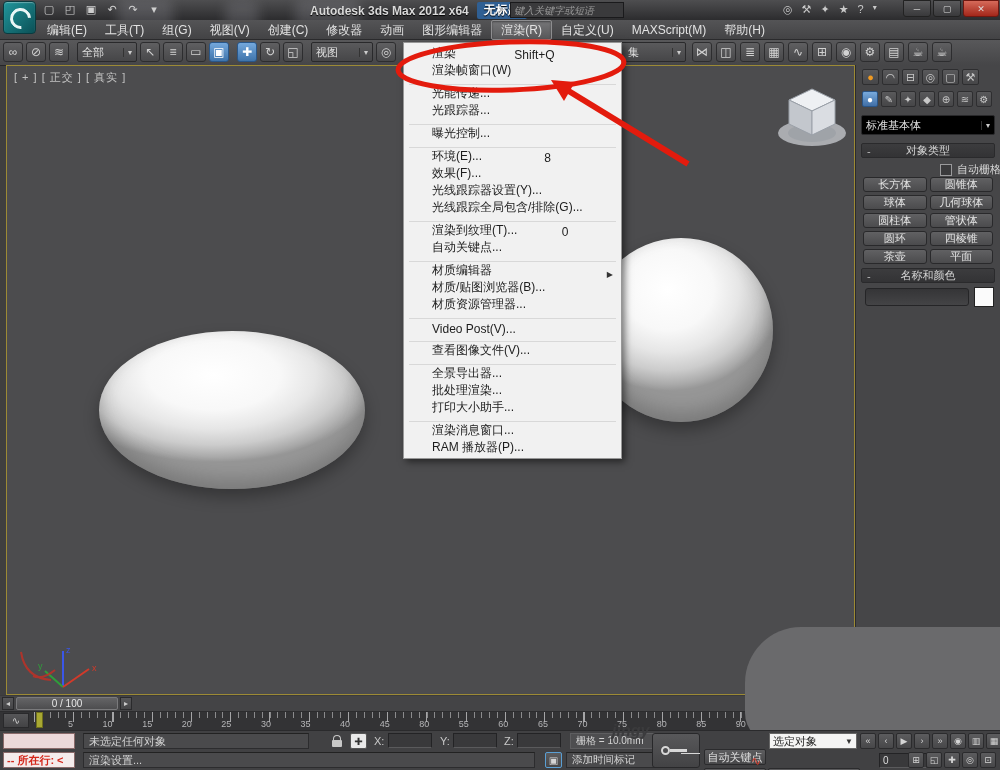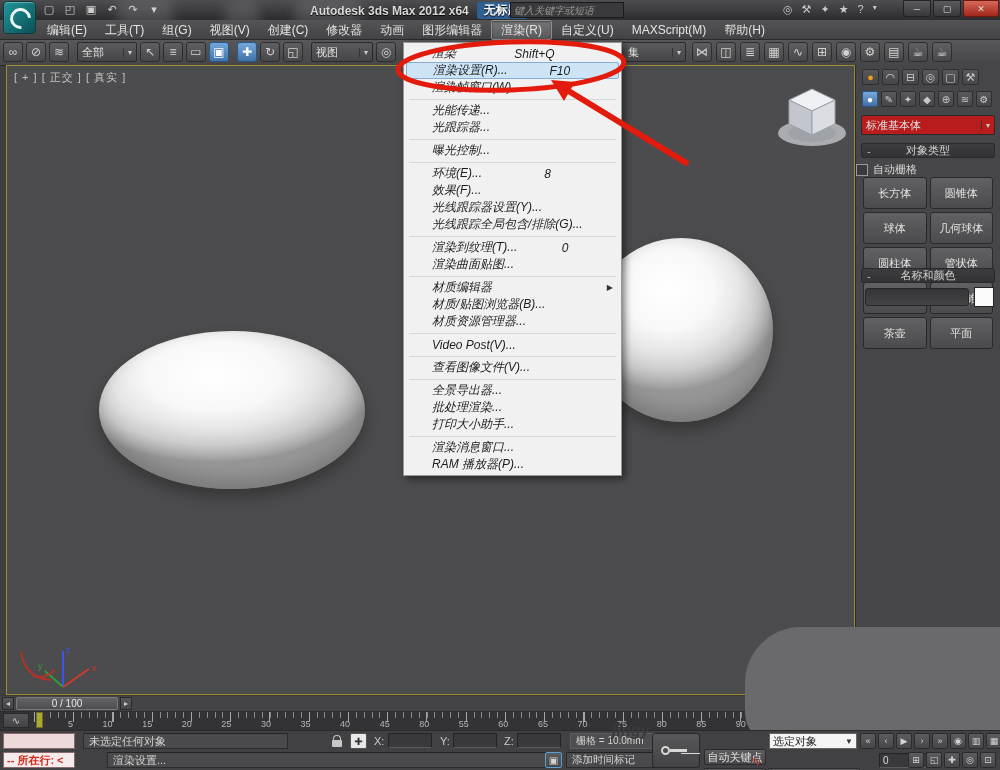--- a/index.html
+++ b/index.html
@@ -76,25 +76,25 @@
     color:#c8c8c8;font-size:10px;background:linear-gradient(#59595b,#464648);
     border:1px solid #2e2e30;border-radius:2px;box-sizing:border-box;}
   .cp-cat.active{background:linear-gradient(#78aadd,#416fa6);border-color:#2a5587;color:#fff;}
   .cp-dd{position:absolute;left:5px;top:50px;width:134px;}
   .rollout{position:absolute;left:5px;width:134px;height:15px;background:linear-gradient(#3c3c3e,#333335);
     border:1px solid #2a2a2c;border-radius:2px;color:#d5d5d5;font-size:11px;display:flex;
     align-items:center;justify-content:center;box-sizing:border-box;}
   .rollout .minus{position:absolute;left:5px;color:#bbb;}
   .ro-objtype{top:78px;}
   .autogrid{position:absolute;left:0;top:97px;width:145px;display:flex;align-items:center;
-    justify-content:flex-start;gap:5px;color:#d5d5d5;font-size:11px;}
+    justify-content:flex-end;gap:5px;color:#d5d5d5;font-size:11px;}
   .cbx{width:10px;height:10px;background:#3a3a3c;border:1px solid #9a9a9c;}
   .pgrid{position:absolute;left:7px;top:112px;width:130px;display:grid;
     grid-template-columns:1fr 1fr;gap:3px;}
-  .pbtn{height:32px;background:linear-gradient(#616163,#4b4b4d);border:1px solid #29292b;
+  .pbtn{height:15px;background:linear-gradient(#616163,#4b4b4d);border:1px solid #29292b;
     border-radius:3px;color:#e3e3e3;font-size:11px;display:flex;align-items:center;
     justify-content:center;box-sizing:border-box;}
   .ro-namecolor{top:203px;}
   .namefield{position:absolute;left:9px;top:223px;width:102px;height:16px;
     background:linear-gradient(#353537,#444446);border:1px solid #252527;border-radius:3px;}
   .swatch{position:absolute;left:118px;top:222px;width:18px;height:18px;background:#fbfbfb;
     border:1px solid #222;}
   
   .blob{position:absolute;left:745px;top:627px;width:255px;height:116px;background:#6a6a6c;
     border-radius:56px 0 0 30px;z-index:30;}
@@ -157,21 +157,21 @@
     border:1px solid #232325;border-bottom-color:#5a5a5c;color:#ddd;font-size:10px;padding:0 3px;box-sizing:border-box;}
   .spinner{position:absolute;left:928px;top:22px;width:9px;height:15px;display:flex;flex-direction:column;
     align-items:center;justify-content:center;color:#bbb;font-size:5px;line-height:5px;background:#4a4a4c;border:1px solid #2b2b2d;box-sizing:border-box;}
   .trow{position:absolute;display:flex;gap:2px;}
   .tbx{width:16px;height:16px;background:linear-gradient(#5c5c5e,#474749);border:1px solid #2b2b2d;
     border-radius:2px;color:#d5d5d5;font-size:9px;display:flex;align-items:center;justify-content:center;box-sizing:border-box;}
   
   .menu-popup{position:absolute;left:403px;top:42px;width:219px;z-index:45;background:#f1f1f1;
     border:1px solid #979797;box-shadow:3px 3px 7px rgba(0,0,0,.5);padding:2px 0;box-sizing:border-box;
     font-size:12px;color:#1c1c1c;}
-  .mi{height:17px;display:flex;align-items:center;padding:0 8px 0 28px;box-sizing:border-box;font-style:italic;}
+  .mi{height:17px;display:flex;align-items:flex-end;padding:0 8px 0 28px;box-sizing:border-box;}
   .mi .mi-shortcut{margin-left:auto;color:#1c1c1c;}
   .mi .mi-arrow{margin-left:auto;font-size:8px;color:#333;}
   .mi.hl{background:#cde4f7;border:1px solid #84aed6;border-radius:2px;margin:0 2px;padding:0 6px 0 26px;}
   .mi.sep{height:6px;padding:0 2px;}
   .mi.sep::after{content:"";flex:1;border-top:1px solid #d8d8d8;margin:0 3px;}
   
   .annot{position:absolute;left:0;top:0;z-index:70;pointer-events:none;}
 </style>
 </head>
 <body>
@@ -316,21 +316,21 @@
     </div>
     <div class="cp-cats">
       <span class="cp-cat active">●</span>
       <span class="cp-cat">✎</span>
       <span class="cp-cat">✦</span>
       <span class="cp-cat">◆</span>
       <span class="cp-cat">⊕</span>
       <span class="cp-cat">≋</span>
       <span class="cp-cat">⚙</span>
     </div>
-    <div class="dd cp-dd" style="background:#b91c1c;">
+    <div class="dd cp-dd" style="background:#000000;">
       <span>标准基本体</span>
       <span class="arr">▾</span>
     </div>
     <div class="rollout ro-objtype">
       <span class="minus">-</span>
       <span>对象类型</span>
     </div>
     <div class="autogrid">
       <span class="cbx"></span>
       <span>自动栅格</span>
@@ -400,24 +400,24 @@
       </div>
       <div class="tl-curvebtn">∿</div>
     </div>
   </div>
 
   <div class="statusbar">
     <div class="mini-pink"></div>
     <div class="mini-red">
       <span>-- 所在行:  &lt;</span>
     </div>
-    <div class="sfield" style="left:83px;top:2px;width:205px;">
+    <div class="sfield" style="left:83px;top:2px;width:226px;">
       <span>未选定任何对象</span>
     </div>
-    <div class="sfield" style="left:83px;top:21px;width:452px;margin-left:24px;">
+    <div class="sfield" style="left:83px;top:21px;width:452px;">
       <span>渲染设置...</span>
     </div>
     <div class="lockwrap">
         <div class="lock"></div>
       </div>
     <div class="absbtn">✚</div>
     <span class="coordlab" style="left:374px;">X:</span>
     <input class="coordfld" style="left: 388px;">
     <span class="coordlab" style="left:440px;">Y:</span>
     <input class="coordfld" style="left: 453px;">
@@ -474,25 +474,20 @@
   <div class="watermark">jingy</div>
 
   <div class="menu-popup">
 
       <div class="mi">
         <span class="mi-label">渲染</span>
         <span class="mi-shortcut">Shift+Q</span>
         <span class="mi-arrow"></span>
       </div>
 
-      <div class="mi hl">
-        <span class="mi-label">渲染设置(R)...</span>
-        <span class="mi-shortcut">F10</span>
-        <span class="mi-arrow"></span>
-      </div>
 
       <div class="mi">
         <span class="mi-label">渲染帧窗口(W)</span>
         <span class="mi-shortcut"></span>
         <span class="mi-arrow"></span>
       </div>
 
       <div class="mi sep">
         
         
@@ -559,21 +554,21 @@
         
       </div>
 
       <div class="mi">
         <span class="mi-label">渲染到纹理(T)...</span>
         <span class="mi-shortcut">0</span>
         <span class="mi-arrow"></span>
       </div>
 
       <div class="mi">
-        <span class="mi-label">渲染曲面贴图...</span>
+        <span class="mi-label">自动关键点...</span>
         <span class="mi-shortcut"></span>
         <span class="mi-arrow"></span>
       </div>
 
       <div class="mi sep">
         
         
         
       </div>
 

